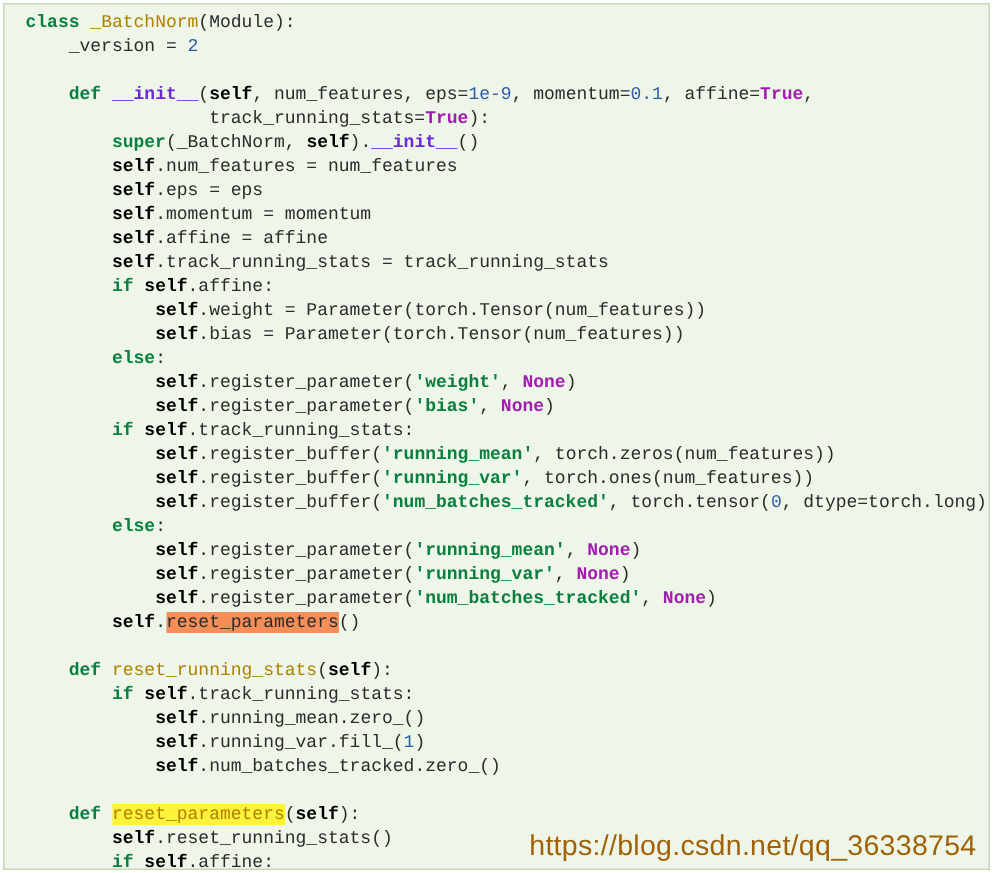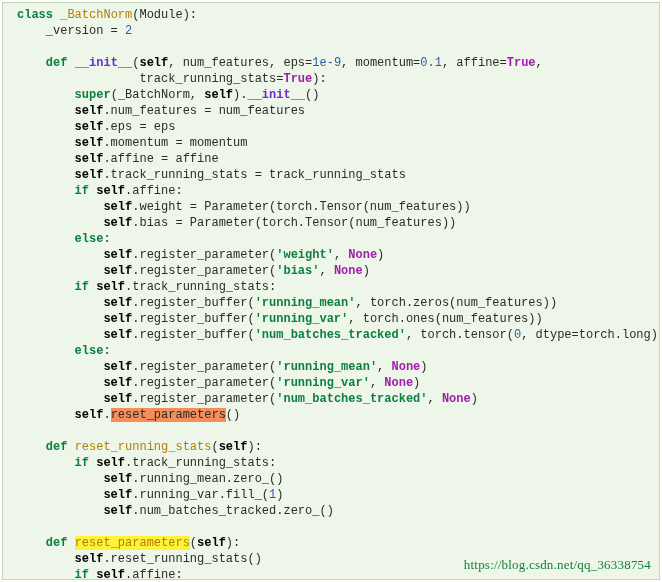--- a/index.html
+++ b/index.html
@@ -33,23 +33,23 @@
   .str{color:#0a7f3f;font-weight:bold;text-align:center;}     
   .num{color:#2d5ca6;}                      
   .dunder{color:#6d28d9;font-weight:bold;}
   .builtin{color:#0a7f3f;font-weight:bold;} 
   .hl-orange{background:#f58e58;}
   .hl-yellow{background:#fff23a;}
   .watermark{
     position:absolute;
     right:8px;
     bottom:6px;
-    color:#15803d;
-    font-family:Liberation Serif, serif;
-    font-size:13px;
+    color:#a16207;
+    font-family:Liberation Sans, sans-serif;
+    font-size:19px;
     letter-spacing:0.2px;
     pointer-events:none;
   }
 </style>
 </head>
 <body>
 
 <div class="code-block"><span><span class="kw">class</span> <span class="fn">_BatchNorm</span>(Module):
     _version = <span class="num">2</span>
 

